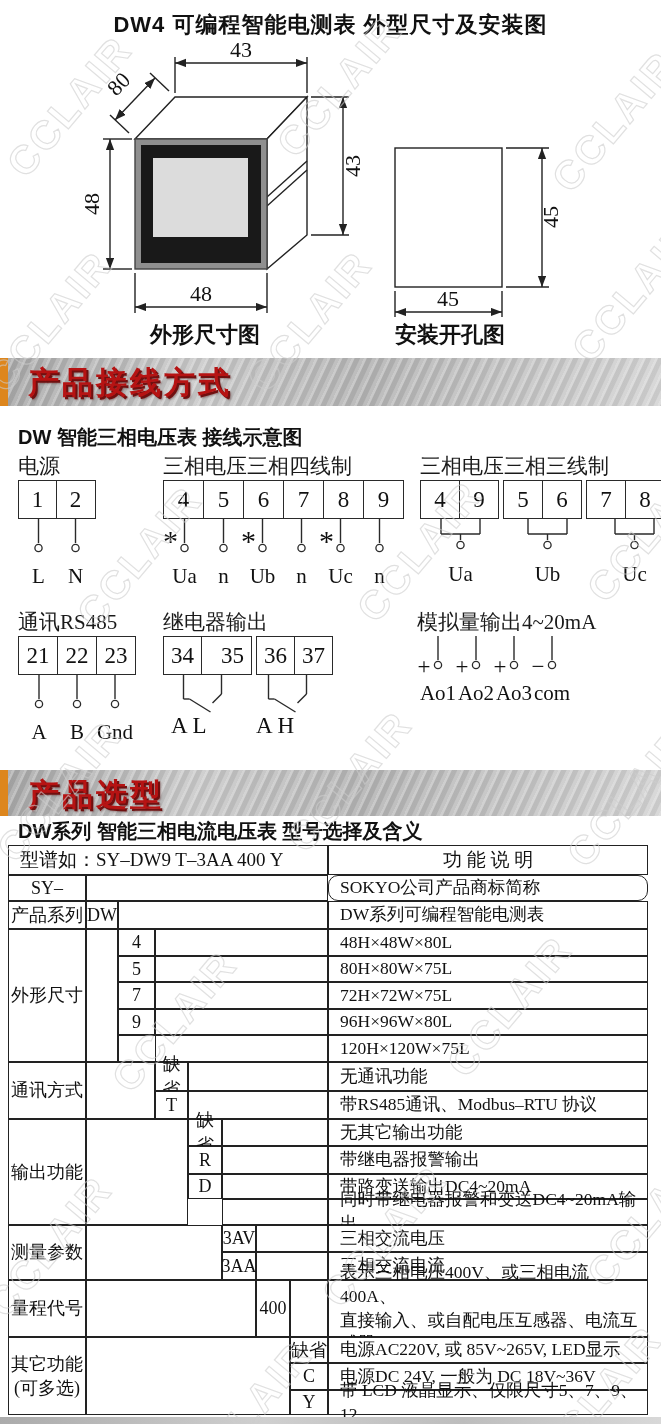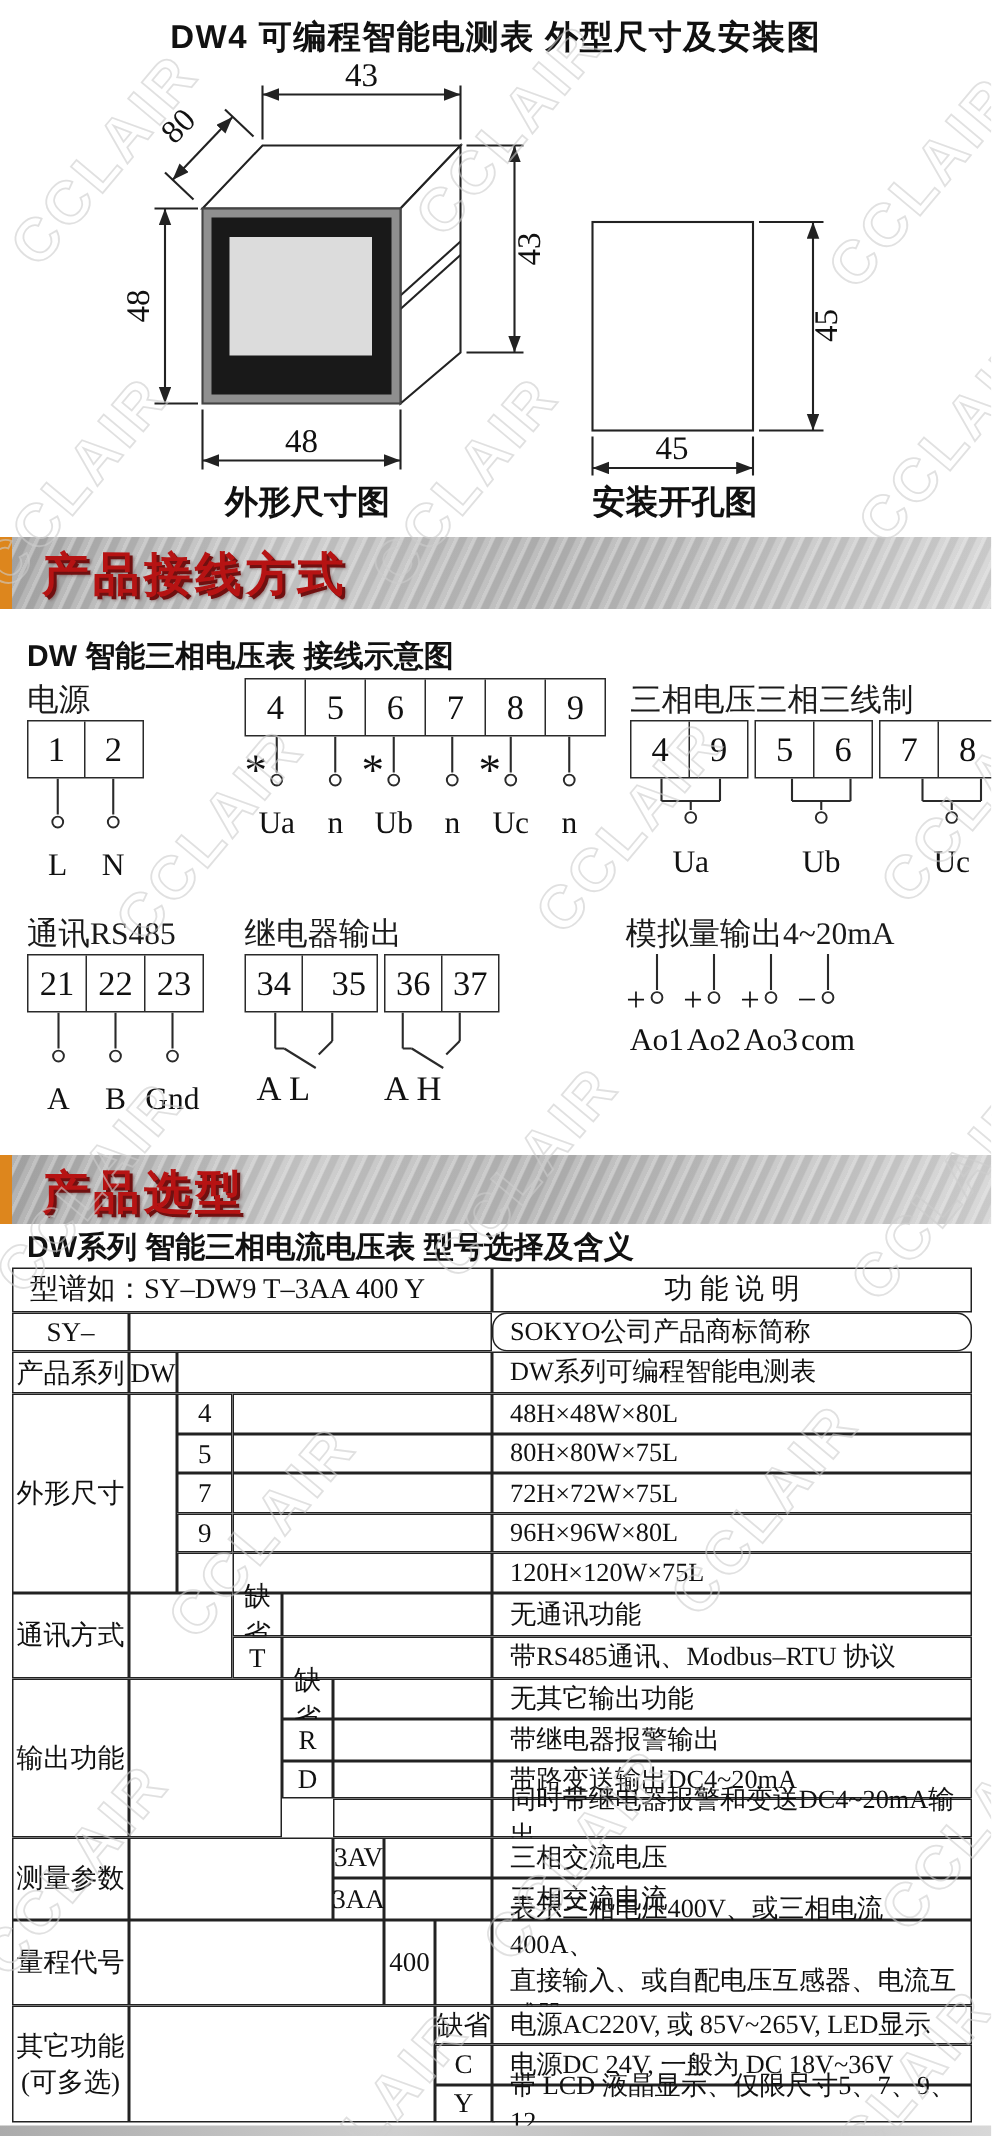--- a/index.html
+++ b/index.html
@@ -154,20 +154,21 @@
         <svg width="78" height="70" class="wires">
           <line x1="20.5" y1="0" x2="20.5" y2="24" stroke="#2a2a2a" stroke-width="1.4"></line>
           <circle cx="20.5" cy="29" r="3.6" fill="#fff" stroke="#2a2a2a" stroke-width="1.3"></circle>
           <text x="20.5" y="64" font-size="21" fill="#111" text-anchor="middle">L</text>
           <line x1="57.5" y1="0" x2="57.5" y2="24" stroke="#2a2a2a" stroke-width="1.4"></line>
           <circle cx="57.5" cy="29" r="3.6" fill="#fff" stroke="#2a2a2a" stroke-width="1.3"></circle>
           <text x="57.5" y="64" font-size="21" fill="#111" text-anchor="middle">N</text>
         </svg>
       </div>
       <div class="wgroup" style="left: 163px; top: 452px;">
+        <div class="wlabel">三相电压三相四线制</div>
         <div class="tbox">
           <div class="tcell" style="width: 39px;">4</div>
           <div class="tcell" style="width: 39px;">5</div>
           <div class="tcell" style="width: 39px;">6</div>
           <div class="tcell" style="width: 39px;">7</div>
           <div class="tcell" style="width: 39px;">8</div>
           <div class="tcell" style="width: 39px;">9</div>
         </div>
         <svg width="238" height="70" class="wires">
           <line x1="21.5" y1="0" x2="21.5" y2="24" stroke="#2a2a2a" stroke-width="1.4"></line>

